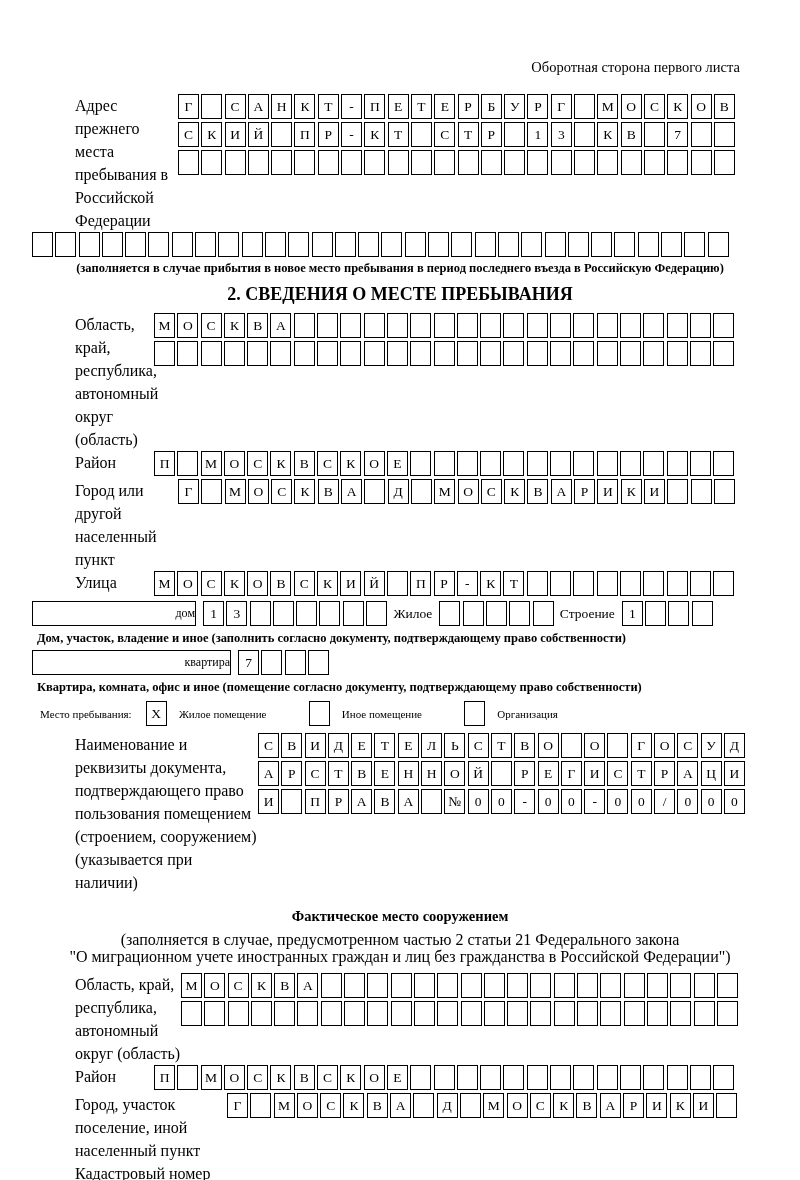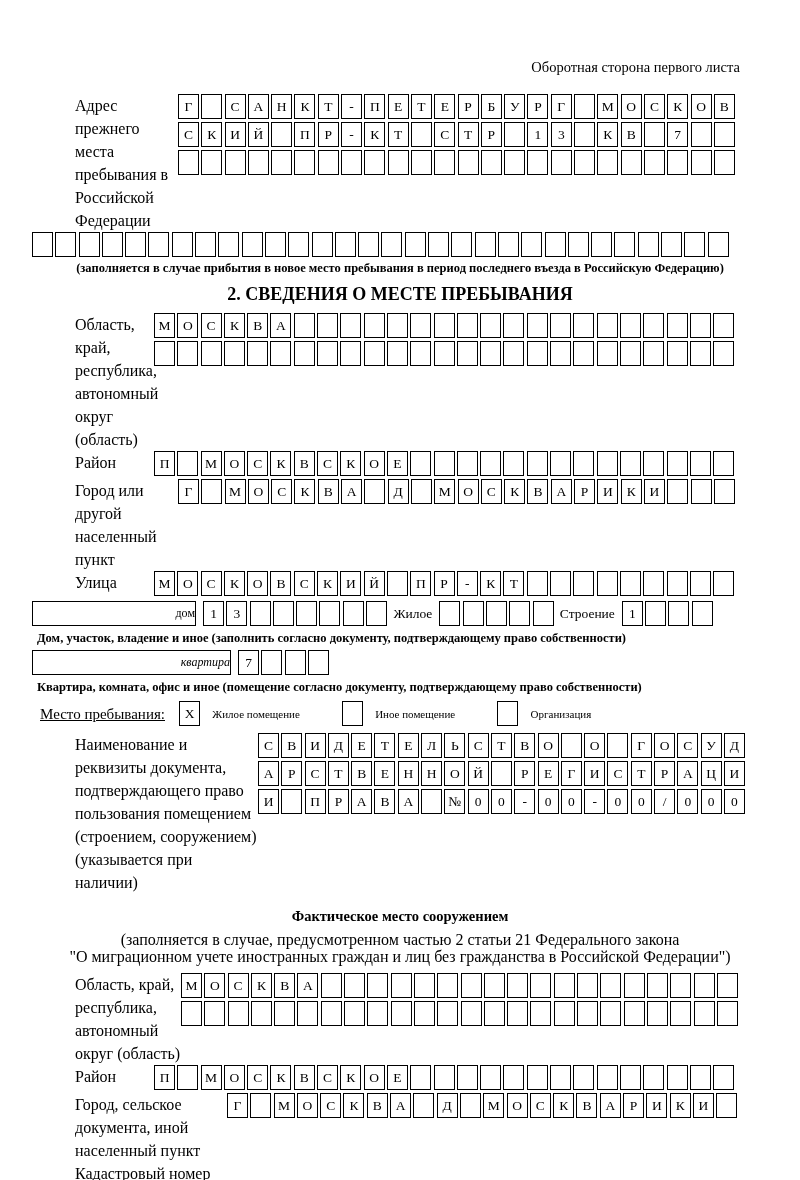--- a/index.html
+++ b/index.html
@@ -32,28 +32,28 @@
   .center { text-align:center; }
   .sec-title { font-weight:bold; font-size:18px; text-align:center; margin:8px 0 8px 0; }
 
   .houserow { display:flex; align-items:flex-start; white-space:nowrap; margin-top:2px; }
   .bigbox {
     display:inline-block; border:1.5px solid #000; height:23px;
     line-height:23px; text-align:right; font-size:12px;
     vertical-align:top; margin-right:7px; flex:none;
   }
   .bigbox.dom { width:162px; }
-  .bigbox.kv  { width:197px;font-style:italic; }
+  .bigbox.kv  { width:197px; }
   .inline-label { font-size:13.5px; line-height:26px; margin:0 7px 0 4px; flex:none; }
   .inlinecells { display:inline-block; flex:none; }
 
   .subnote { margin:1px 0 4px 5px; }
 
   .stayrow { display:flex; align-items:flex-start; margin-left:8px; margin-top:6px; white-space:nowrap; }
-  .staylabel { font-size:15px; line-height:26px; margin-right:14px;text-decoration:underline; }
+  .staylabel { font-size:11px; line-height:26px; margin-right:14px; }
   .optlabel  { font-size:11px; line-height:26px; margin-left:10px; margin-right:42px; }
   .choosenote { margin-left:180px; width:280px; text-align:center; margin-bottom:6px; }
 
   .docblock { margin-top:6px; }
 
   .fact-title { font-weight:bold; font-size:14.5px; text-align:center; margin:14px 0 6px 0; }
   .fact-note  { text-align:center; font-size:16px; line-height:17px; }
   .fact-gap   { margin-bottom:8px; }
 
   .cad-rows { margin-top:20px;font-style:italic; }
@@ -152,21 +152,21 @@
       <div class="cellrow"><span class="cell"></span><span class="cell"></span><span class="cell"></span><span class="cell"></span><span class="cell"></span><span class="cell"></span><span class="cell"></span><span class="cell"></span><span class="cell"></span><span class="cell"></span><span class="cell"></span><span class="cell"></span><span class="cell"></span><span class="cell"></span><span class="cell"></span><span class="cell"></span><span class="cell"></span><span class="cell"></span><span class="cell"></span><span class="cell"></span><span class="cell"></span><span class="cell"></span><span class="cell"></span><span class="cell"></span></div>
     </div>
   </div>
 
   <div class="frow">
     <div class="flabel w122">Район</div>
     <div class="cellrow"><span class="cell">П</span><span class="cell"></span><span class="cell">М</span><span class="cell">О</span><span class="cell">С</span><span class="cell">К</span><span class="cell">В</span><span class="cell">С</span><span class="cell">К</span><span class="cell">О</span><span class="cell">Е</span><span class="cell"></span><span class="cell"></span><span class="cell"></span><span class="cell"></span><span class="cell"></span><span class="cell"></span><span class="cell"></span><span class="cell"></span><span class="cell"></span><span class="cell"></span><span class="cell"></span><span class="cell"></span><span class="cell"></span><span class="cell"></span></div>
   </div>
 
   <div class="frow">
-    <div class="flabel w195">Город, сельское документа, иной населенный пункт</div>
+    <div class="flabel w195">Город, участок поселение, иной населенный пункт</div>
     <div class="cellrow"><span class="cell">Г</span><span class="cell"></span><span class="cell">М</span><span class="cell">О</span><span class="cell">С</span><span class="cell">К</span><span class="cell">В</span><span class="cell">А</span><span class="cell"></span><span class="cell">Д</span><span class="cell"></span><span class="cell">М</span><span class="cell">О</span><span class="cell">С</span><span class="cell">К</span><span class="cell">В</span><span class="cell">А</span><span class="cell">Р</span><span class="cell">И</span><span class="cell">К</span><span class="cell">И</span><span class="cell"></span></div>
   </div>
 
   <div class="frow">
     <div class="flabel w195">Кадастровый номер земельного или лесного участка (указывается при наличии)</div>
     <div class="cad-rows">
       <div class="cellrow"><span class="cell">1</span><span class="cell">1</span><span class="cell">2</span><span class="cell">3</span><span class="cell">:</span><span class="cell">1</span><span class="cell">2</span><span class="cell">2</span><span class="cell">:</span><span class="cell">6</span><span class="cell">7</span><span class="cell">7</span><span class="cell">:</span><span class="cell">6</span><span class="cell">6</span><span class="cell"></span><span class="cell"></span><span class="cell"></span><span class="cell"></span><span class="cell"></span><span class="cell"></span><span class="cell"></span></div>
       <div class="cellrow"><span class="cell"></span><span class="cell"></span><span class="cell"></span><span class="cell"></span><span class="cell"></span><span class="cell"></span><span class="cell"></span><span class="cell"></span><span class="cell"></span><span class="cell"></span><span class="cell"></span><span class="cell"></span><span class="cell"></span><span class="cell"></span><span class="cell"></span><span class="cell"></span><span class="cell"></span><span class="cell"></span><span class="cell"></span><span class="cell"></span><span class="cell"></span><span class="cell"></span></div>
     </div>
   </div>

